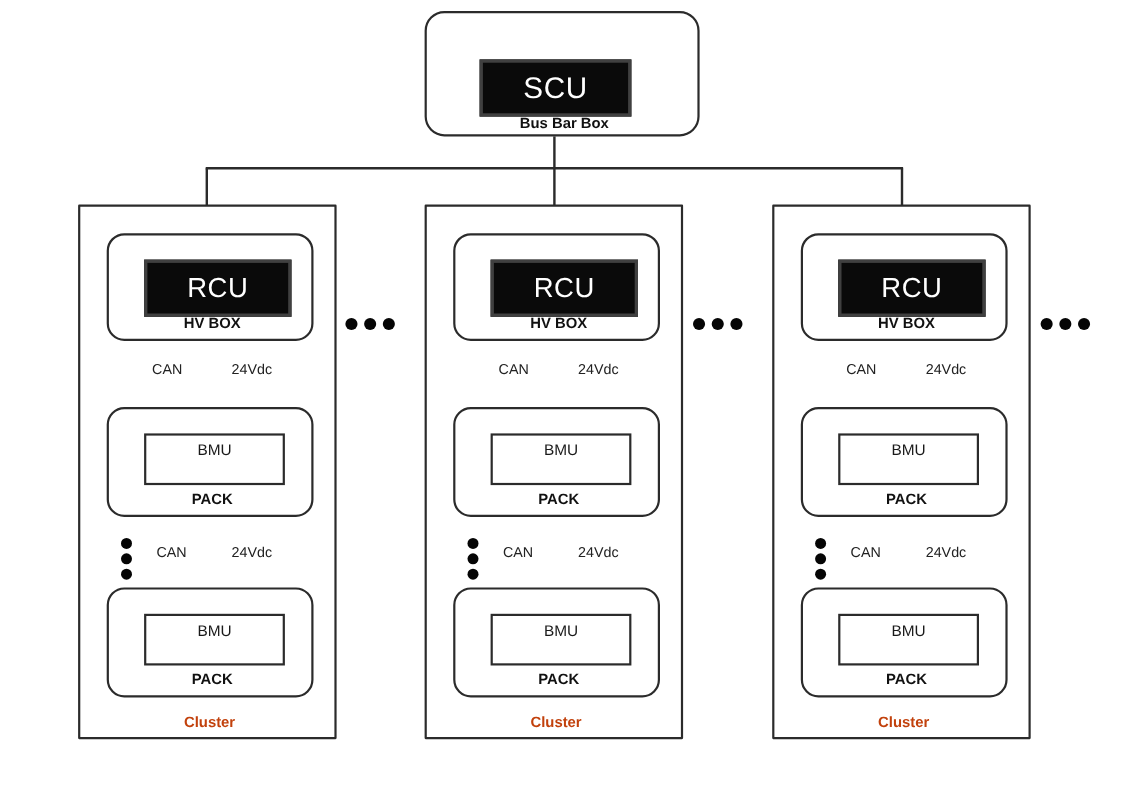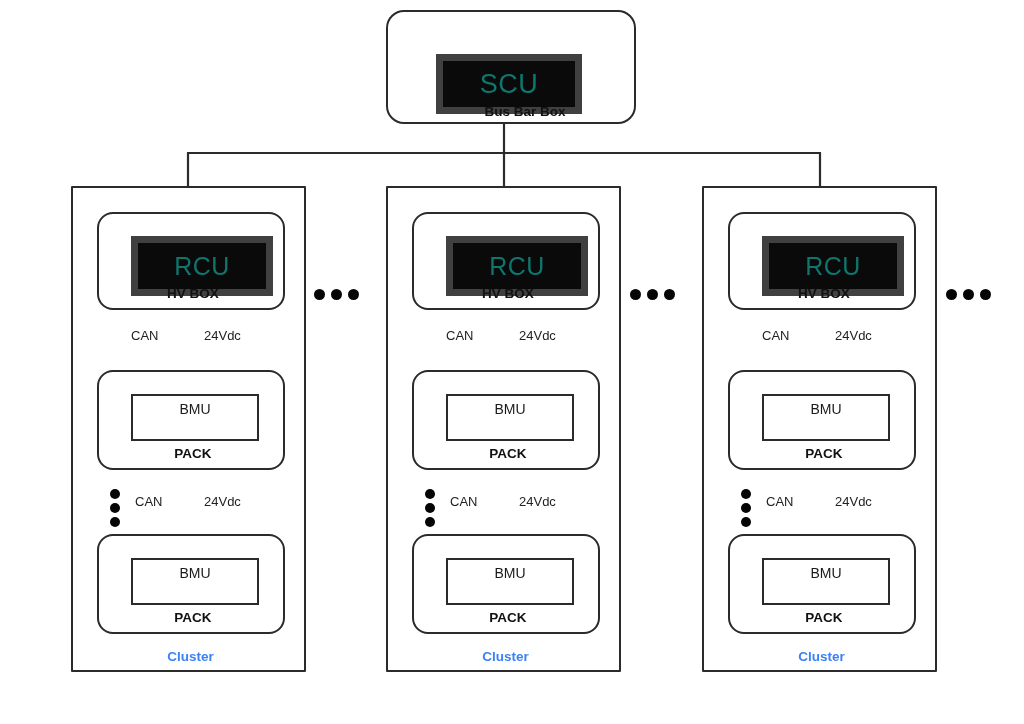--- a/index.html
+++ b/index.html
@@ -45,22 +45,22 @@
   }
   
   .rounded-unit {
     border: 2px solid #2b2b2b;
     border-radius: 16px;
     background: #ffffff;
   }
   
   .dark-chip {
     background: #0a0a0a;
-    border: 7px solid #404040;
-    color: #0f766e;
+    border: 3px solid #404040;
+    color: #ffffff;
     display: flex;
     align-items: center;
     justify-content: center;
     font-weight: 400;
     letter-spacing: 0.5px;
   }
   .chip-scu { font-size: 27px; }
   .chip-rcu { font-size: 25px; text-align: center; }
   
   .bmu-box {
@@ -81,30 +81,30 @@
     font-size: 13.5px;
     font-weight: bold;
     color: #111111;
     white-space: nowrap;
   }
   .caption-light {
     position: absolute;
     text-align: center;
     font-size: 13.5px;
     font-weight: bold;
-    color: #3b82f6;
+    color: #c2410c;
     white-space: nowrap;
   }
   
   .edge-label {
     position: absolute;
     font-size: 13px;
     color: #222222;
     white-space: nowrap;
-    text-align: left;
+    text-align: center;
   }
   
   .dots-h {
     position: absolute;
     display: flex;
     flex-direction: row;
     gap: 6px;
     align-items: center;
   }
   .dots-v {
@@ -164,21 +164,21 @@
     <line x1="510" y1="468" x2="510" y2="527" stroke="#2b2b2b" stroke-width="2" stroke-dasharray="7 5" marker-end="url(#arrowDown)"></line>
 
     <line x1="810" y1="314" x2="810" y2="363" stroke="#2b2b2b" stroke-width="2" marker-start="url(#arrowUp)" marker-end="url(#arrowDown)"></line>
     <line x1="826" y1="308" x2="826" y2="363" stroke="#2b2b2b" stroke-width="2" marker-end="url(#arrowDown)"></line>
     <line x1="810" y1="474" x2="810" y2="527" stroke="#2b2b2b" stroke-width="2" stroke-dasharray="7 5" marker-start="url(#arrowUp)" marker-end="url(#arrowDown)"></line>
     <line x1="826" y1="468" x2="826" y2="527" stroke="#2b2b2b" stroke-width="2" stroke-dasharray="7 5" marker-end="url(#arrowDown)"></line>
   </svg>
 
   <div class="node busbar-box" style="left:386px; top:10px; width:250px; height:114px;">
     <div class="dark-chip chip-scu" style="position:absolute; left:48px; top:42px; width:132px; height:46px;">SCU</div>
-    <div class="caption" style="left:12px; top:92px; width:250px;">Bus Bar Box</div>
+    <div class="caption" style="left:0; top:92px; width:250px;">Bus Bar Box</div>
   </div>
 
   <div class="node cluster-box" style="left:71px; top:186px; width:235px; height:486px;">
 
     <div class="node rounded-unit" style="left:24px; top:24px; width:188px; height:98px;">
       <div class="dark-chip chip-rcu" style="position:absolute; left:32px; top:22px; width:128px; height:46px;">RCU</div>
       <div class="caption" style="left:0; top:72px; width:188px;">HV BOX</div>
     </div>
 
     <div class="edge-label" style="left:58px; top:140px; width:42px;">CAN</div>

